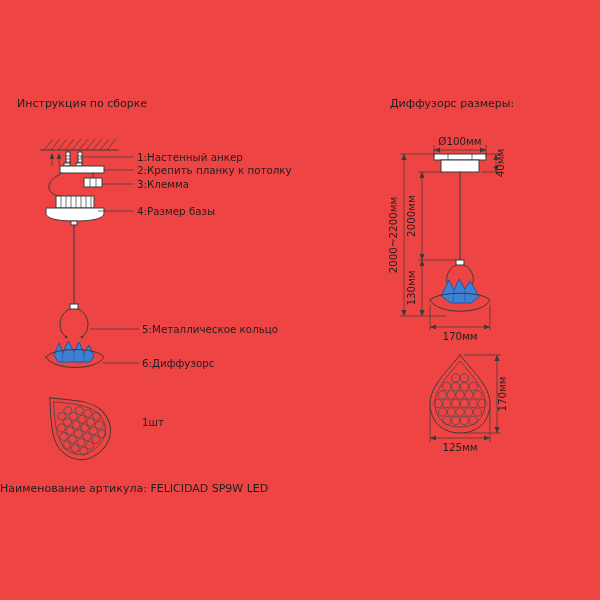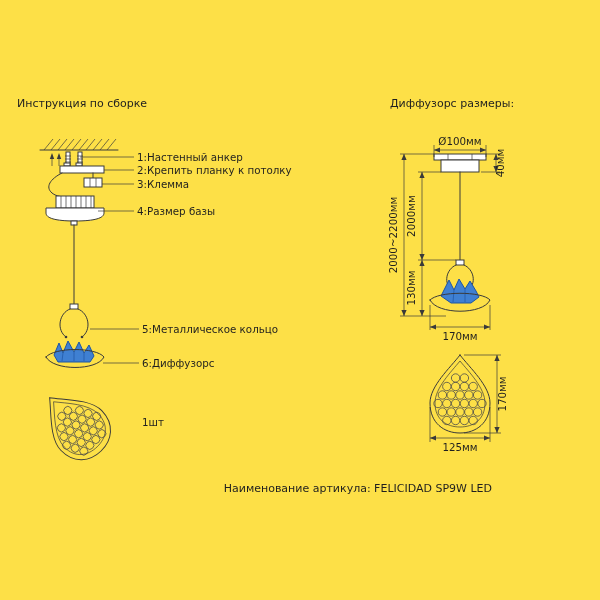--- a/index.html
+++ b/index.html
@@ -1,21 +1,21 @@
 <!DOCTYPE html>
 <html><head>
 <meta charset="utf-8">
 <style>
   html,body{margin:0;padding:0;background:#fff;}
-  .page{position:relative;width:600px;height:600px;background:#fde047;overflow:hidden;
+  .page{position:relative;width:600px;height:600px;background:#ef4444;overflow:hidden;
         font-family:"DejaVu Sans","Liberation Sans",sans-serif;color:#1f1f1f;}
   .section-title{position:absolute;font-size:11px;color:#1f1f1f;white-space:nowrap;}
   .title-left{left:17px;top:97px;}
   .title-right{left:390px;top:97px;}
-  .footer{position:absolute;top:482px;left:0;width:492px;text-align:right;
+  .footer{position:absolute;top:482px;left:0;width:492px;text-align:left;
           font-size:11px;color:#1f1f1f;}
   svg{position:absolute;left:0;top:0;}
   .s{stroke:#3a3a3a;stroke-width:1;fill:none;stroke-linecap:round;}
   .sf{stroke:#3a3a3a;stroke-width:1;fill:#ffffff;}
   .thin{stroke:#3a3a3a;stroke-width:0.7;fill:none;}
   .cry{fill:#3f80d2;stroke:#1d55a3;stroke-width:1;}
   .facet{stroke:#1d55a3;stroke-width:0.7;fill:none;}
   .cell{stroke:#4a4a4a;stroke-width:0.8;fill:none;}
   .arr{fill:#3a3a3a;stroke:none;}
   .dot{fill:#3a3a3a;stroke:none;}

